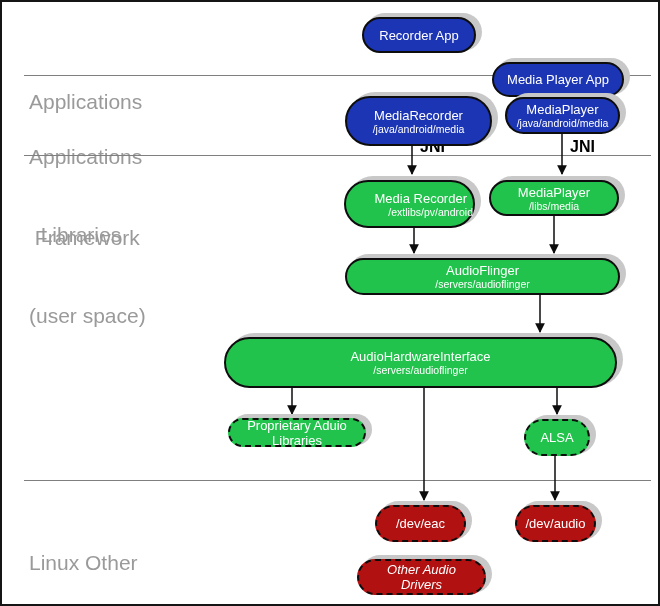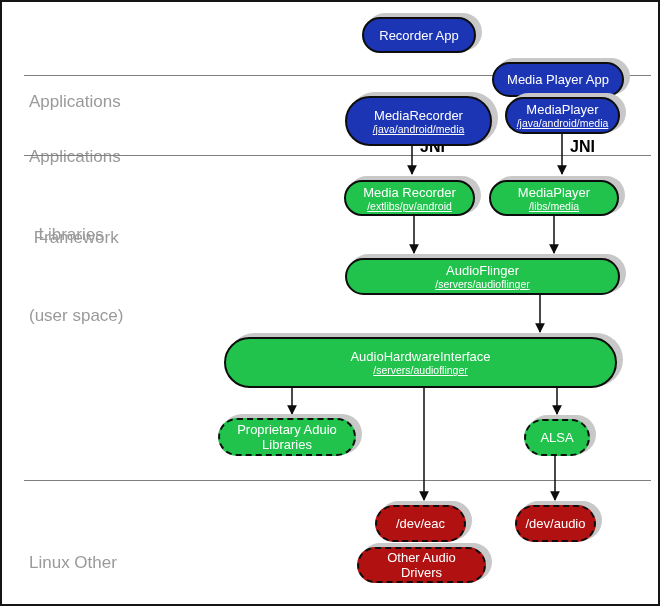--- a/index.html
+++ b/index.html
@@ -8,21 +8,21 @@
     width: 660px; height: 606px;
     box-sizing: border-box;
     border: 2px solid #151515;
     background: #ffffff;
     overflow: hidden;
     font-family: "Liberation Sans", sans-serif;
   }
   .section-label {
     position: absolute;
     color: var(--label-gray, #9a9a9a);
-    font-size: 17px;
+    font-size: 21px;
     line-height: 27px;
     white-space: pre;
   }
   .divider {
     position: absolute;
     left: 22px; width: 627px; height: 1px;
     background: var(--divider-gray, #7f7f7f);
   }
   .node {
     position: absolute;
@@ -33,21 +33,21 @@
     border-radius: 30px; 
     color: #ffffff;
     text-align: center;
     box-shadow: 5px -3px 0 1px var(--shadow-gray, #c8c8c8);
   }
   .node.dashed { border-style: dashed; }
   .node.blue  { background: var(--app-blue, #1c35b4); }
   .node.green { background: var(--lib-green, #22c34c); }
   .node.red   { background: var(--kernel-red, #b11111); }
   .node .title { font-size: 13px; line-height: 15px; padding: 0 6px; }
-  .node .path  { font-size: 10.5px; line-height: 12px; text-decoration: underline; }
+  .node .path  { font-size: 10.5px; line-height: 12px; }
   .jni-label {
     position: absolute;
     color: #000;
     font-size: 16px;
     font-weight: bold;
   }
   svg.connectors {
     position: absolute; left: 0; top: 0;
     width: 660px; height: 606px;
     pointer-events: none;
@@ -106,46 +106,46 @@
 
   <div class="node blue" style="left:343px; top:94px; width:147px; height:50px;">
     <span class="title">MediaRecorder</span>
     <span class="path">/java/android/media</span>
   </div>
   <div class="node blue" style="left:503px; top:95px; width:115px; height:37px;">
     <span class="title">MediaPlayer</span>
     <span class="path">/java/android/media</span>
   </div>
 
-  <div class="node green" style="left:342px; top:178px; width:131px; height:36px;">
+  <div class="node green" style="left:342px; top:178px; width:131px; height:48px;align-items:flex-end;">
     <span class="title">Media Recorder</span>
     <span class="path">/extlibs/pv/android</span>
   </div>
   <div class="node green" style="left:487px; top:178px; width:130px; height:36px;">
     <span class="title">MediaPlayer</span>
     <span class="path">/libs/media</span>
   </div>
   <div class="node green" style="left:343px; top:256px; width:275px; height:37px;justify-content:center;">
     <span class="title">AudioFlinger</span>
     <span class="path">/servers/audioflinger</span>
   </div>
   <div class="node green" style="left:222px; top:335px; width:393px; height:51px;">
     <span class="title">AudioHardwareInterface</span>
     <span class="path">/servers/audioflinger</span>
   </div>
-  <div class="node green dashed" style="left:216px; top:416px; width:138px; height:38px;">
+  <div class="node green dashed" style="left:226px; top:416px; width:138px; height:29px;">
     <span class="title">Proprietary Aduio Libraries</span>
   </div>
   <div class="node green dashed" style="left:522px; top:417px; width:66px; height:37px;">
     <span class="title">ALSA</span>
   </div>
 
   <div class="node red dashed" style="left:513px; top:503px; width:81px; height:37px;">
     <span class="title">/dev/audio</span>
   </div>
   <div class="node red dashed" style="left:373px; top:503px; width:91px; height:37px;">
     <span class="title">/dev/eac</span>
   </div>
-  <div class="node red dashed" style="left:355px; top:545px; width:129px; height:36px;">
+  <div class="node red dashed" style="left:355px; top:557px; width:129px; height:36px;font-style:italic;">
     <span class="title">Other Audio Drivers</span>
   </div>
 
 </div>
 
 </body></html>

